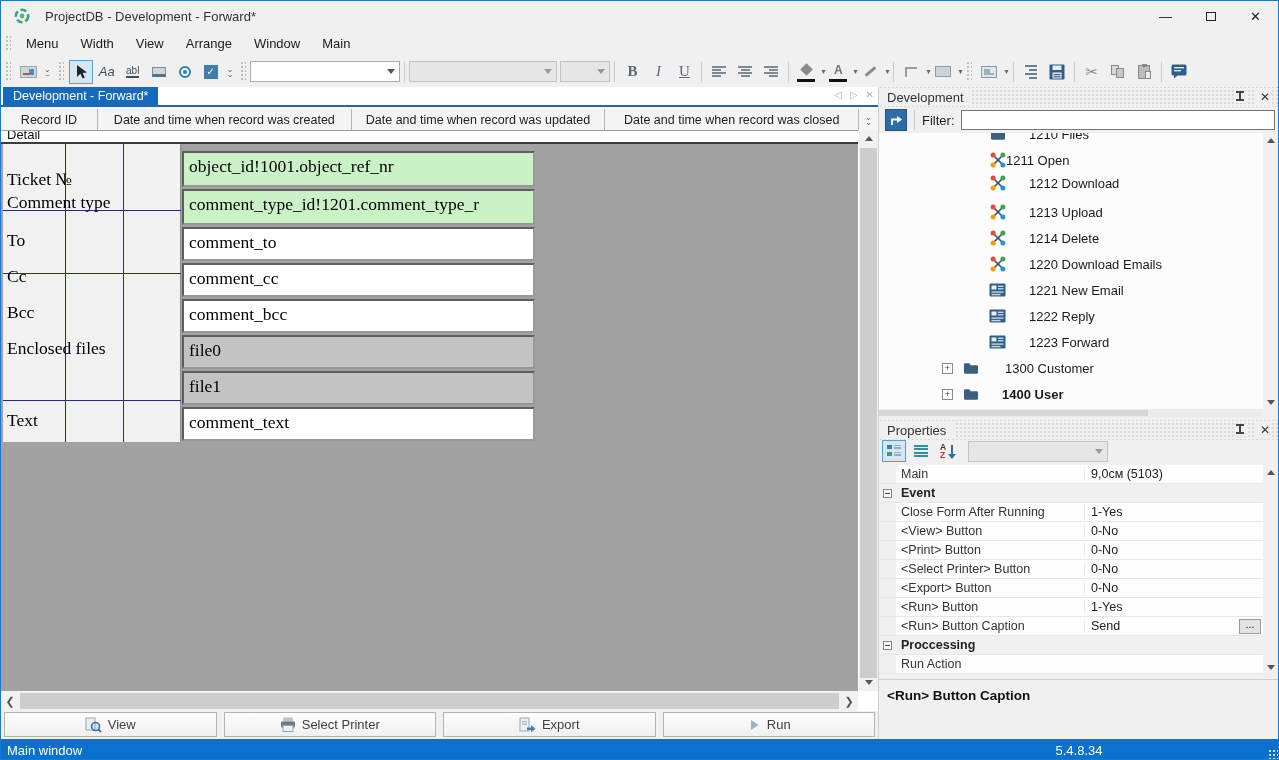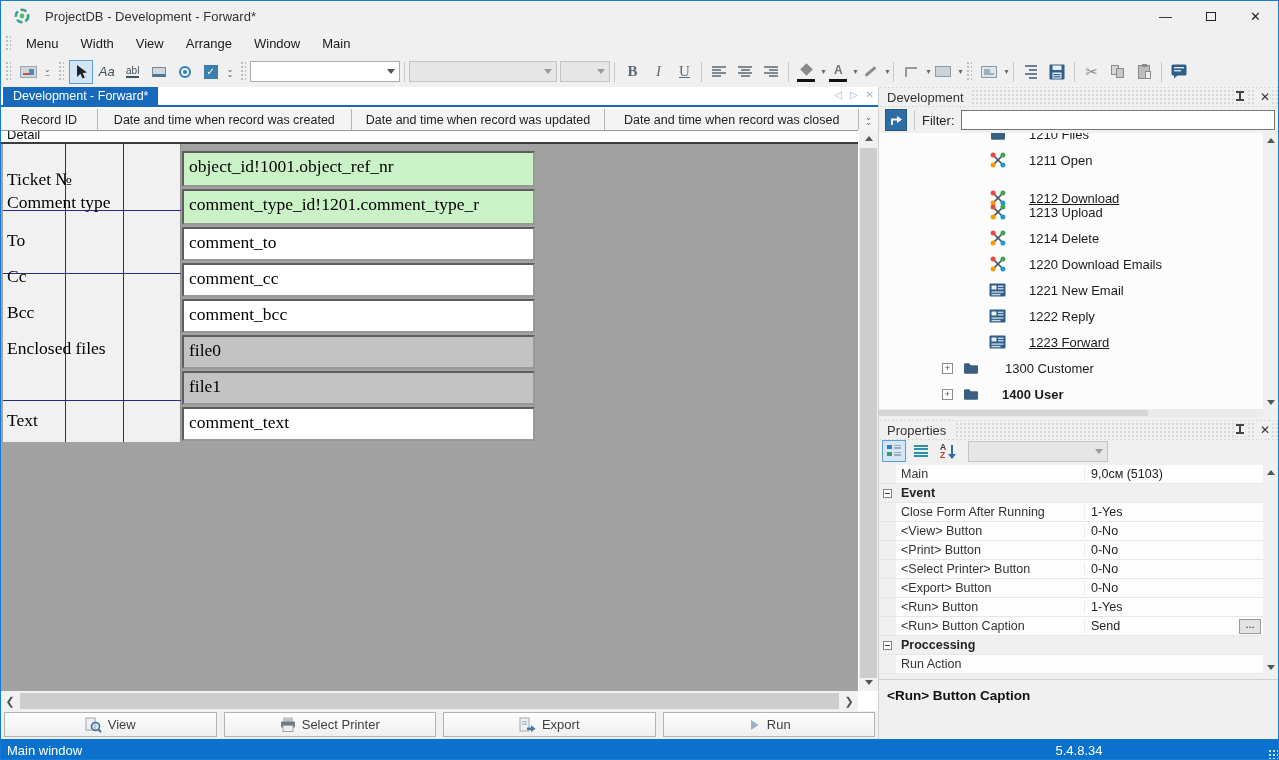--- a/index.html
+++ b/index.html
@@ -467,23 +467,23 @@
             <span class="ticon">
               <svg width="16" height="16" viewBox="0 0 16 16">
                 <line x1="4" y1="4" x2="12" y2="12" stroke="#3f545f" stroke-width="1.7"></line>
                 <line x1="12" y1="4" x2="4" y2="12" stroke="#3f545f" stroke-width="1.7"></line>
                 <circle cx="3.1" cy="3.1" r="2.5" fill="#e64a3c"></circle>
                 <circle cx="12.9" cy="3.1" r="2.5" fill="#3fa34d"></circle>
                 <circle cx="3.1" cy="12.9" r="2.5" fill="#f59b00"></circle>
                 <circle cx="12.9" cy="12.9" r="2.5" fill="#2196d6"></circle>
               </svg>
             </span>
-            <span style="margin-left: 23px;">1211 Open</span>
-          </div>
-          <div class="tree-item" style="top: 54px; left: 110px; text-decoration: underline;">
+            <span style="">1211 Open</span>
+          </div>
+          <div class="tree-item" style="top: 39px; left: 110px;">
             <span class="ticon">
               <svg width="16" height="16" viewBox="0 0 16 16">
                 <line x1="4" y1="4" x2="12" y2="12" stroke="#3f545f" stroke-width="1.7"></line>
                 <line x1="12" y1="4" x2="4" y2="12" stroke="#3f545f" stroke-width="1.7"></line>
                 <circle cx="3.1" cy="3.1" r="2.5" fill="#e64a3c"></circle>
                 <circle cx="12.9" cy="3.1" r="2.5" fill="#3fa34d"></circle>
                 <circle cx="3.1" cy="12.9" r="2.5" fill="#f59b00"></circle>
                 <circle cx="12.9" cy="12.9" r="2.5" fill="#2196d6"></circle>
               </svg>
             </span>
@@ -547,21 +547,21 @@
                 <rect x="0.5" y="0.5" width="16" height="13" rx="1" fill="#2d5f8a"></rect>
                 <rect x="2.5" y="2.5" width="5" height="4" fill="#e8eef4"></rect>
                 <rect x="9" y="2.6" width="5.5" height="1.4" fill="#c6d6e4"></rect>
                 <rect x="9" y="5.1" width="5.5" height="1.4" fill="#c6d6e4"></rect>
                 <rect x="2.5" y="8.4" width="12" height="1.4" fill="#c6d6e4"></rect>
                 <rect x="2.5" y="10.9" width="9" height="1.4" fill="#c6d6e4"></rect>
               </svg>
             </span>
             <span style="margin-left: 23px;">1222 Reply</span>
           </div>
-          <div class="tree-item" style="top: 198px; left: 110px; text-decoration: underline;">
+          <div class="tree-item" style="top: 198px; left: 110px;">
             <span class="ticon">
               <svg width="17" height="14" viewBox="0 0 17 14">
                 <rect x="0.5" y="0.5" width="16" height="13" rx="1" fill="#2d5f8a"></rect>
                 <rect x="2.5" y="2.5" width="5" height="4" fill="#e8eef4"></rect>
                 <rect x="9" y="2.6" width="5.5" height="1.4" fill="#c6d6e4"></rect>
                 <rect x="9" y="5.1" width="5.5" height="1.4" fill="#c6d6e4"></rect>
                 <rect x="2.5" y="8.4" width="12" height="1.4" fill="#c6d6e4"></rect>
                 <rect x="2.5" y="10.9" width="9" height="1.4" fill="#c6d6e4"></rect>
               </svg>
             </span>

